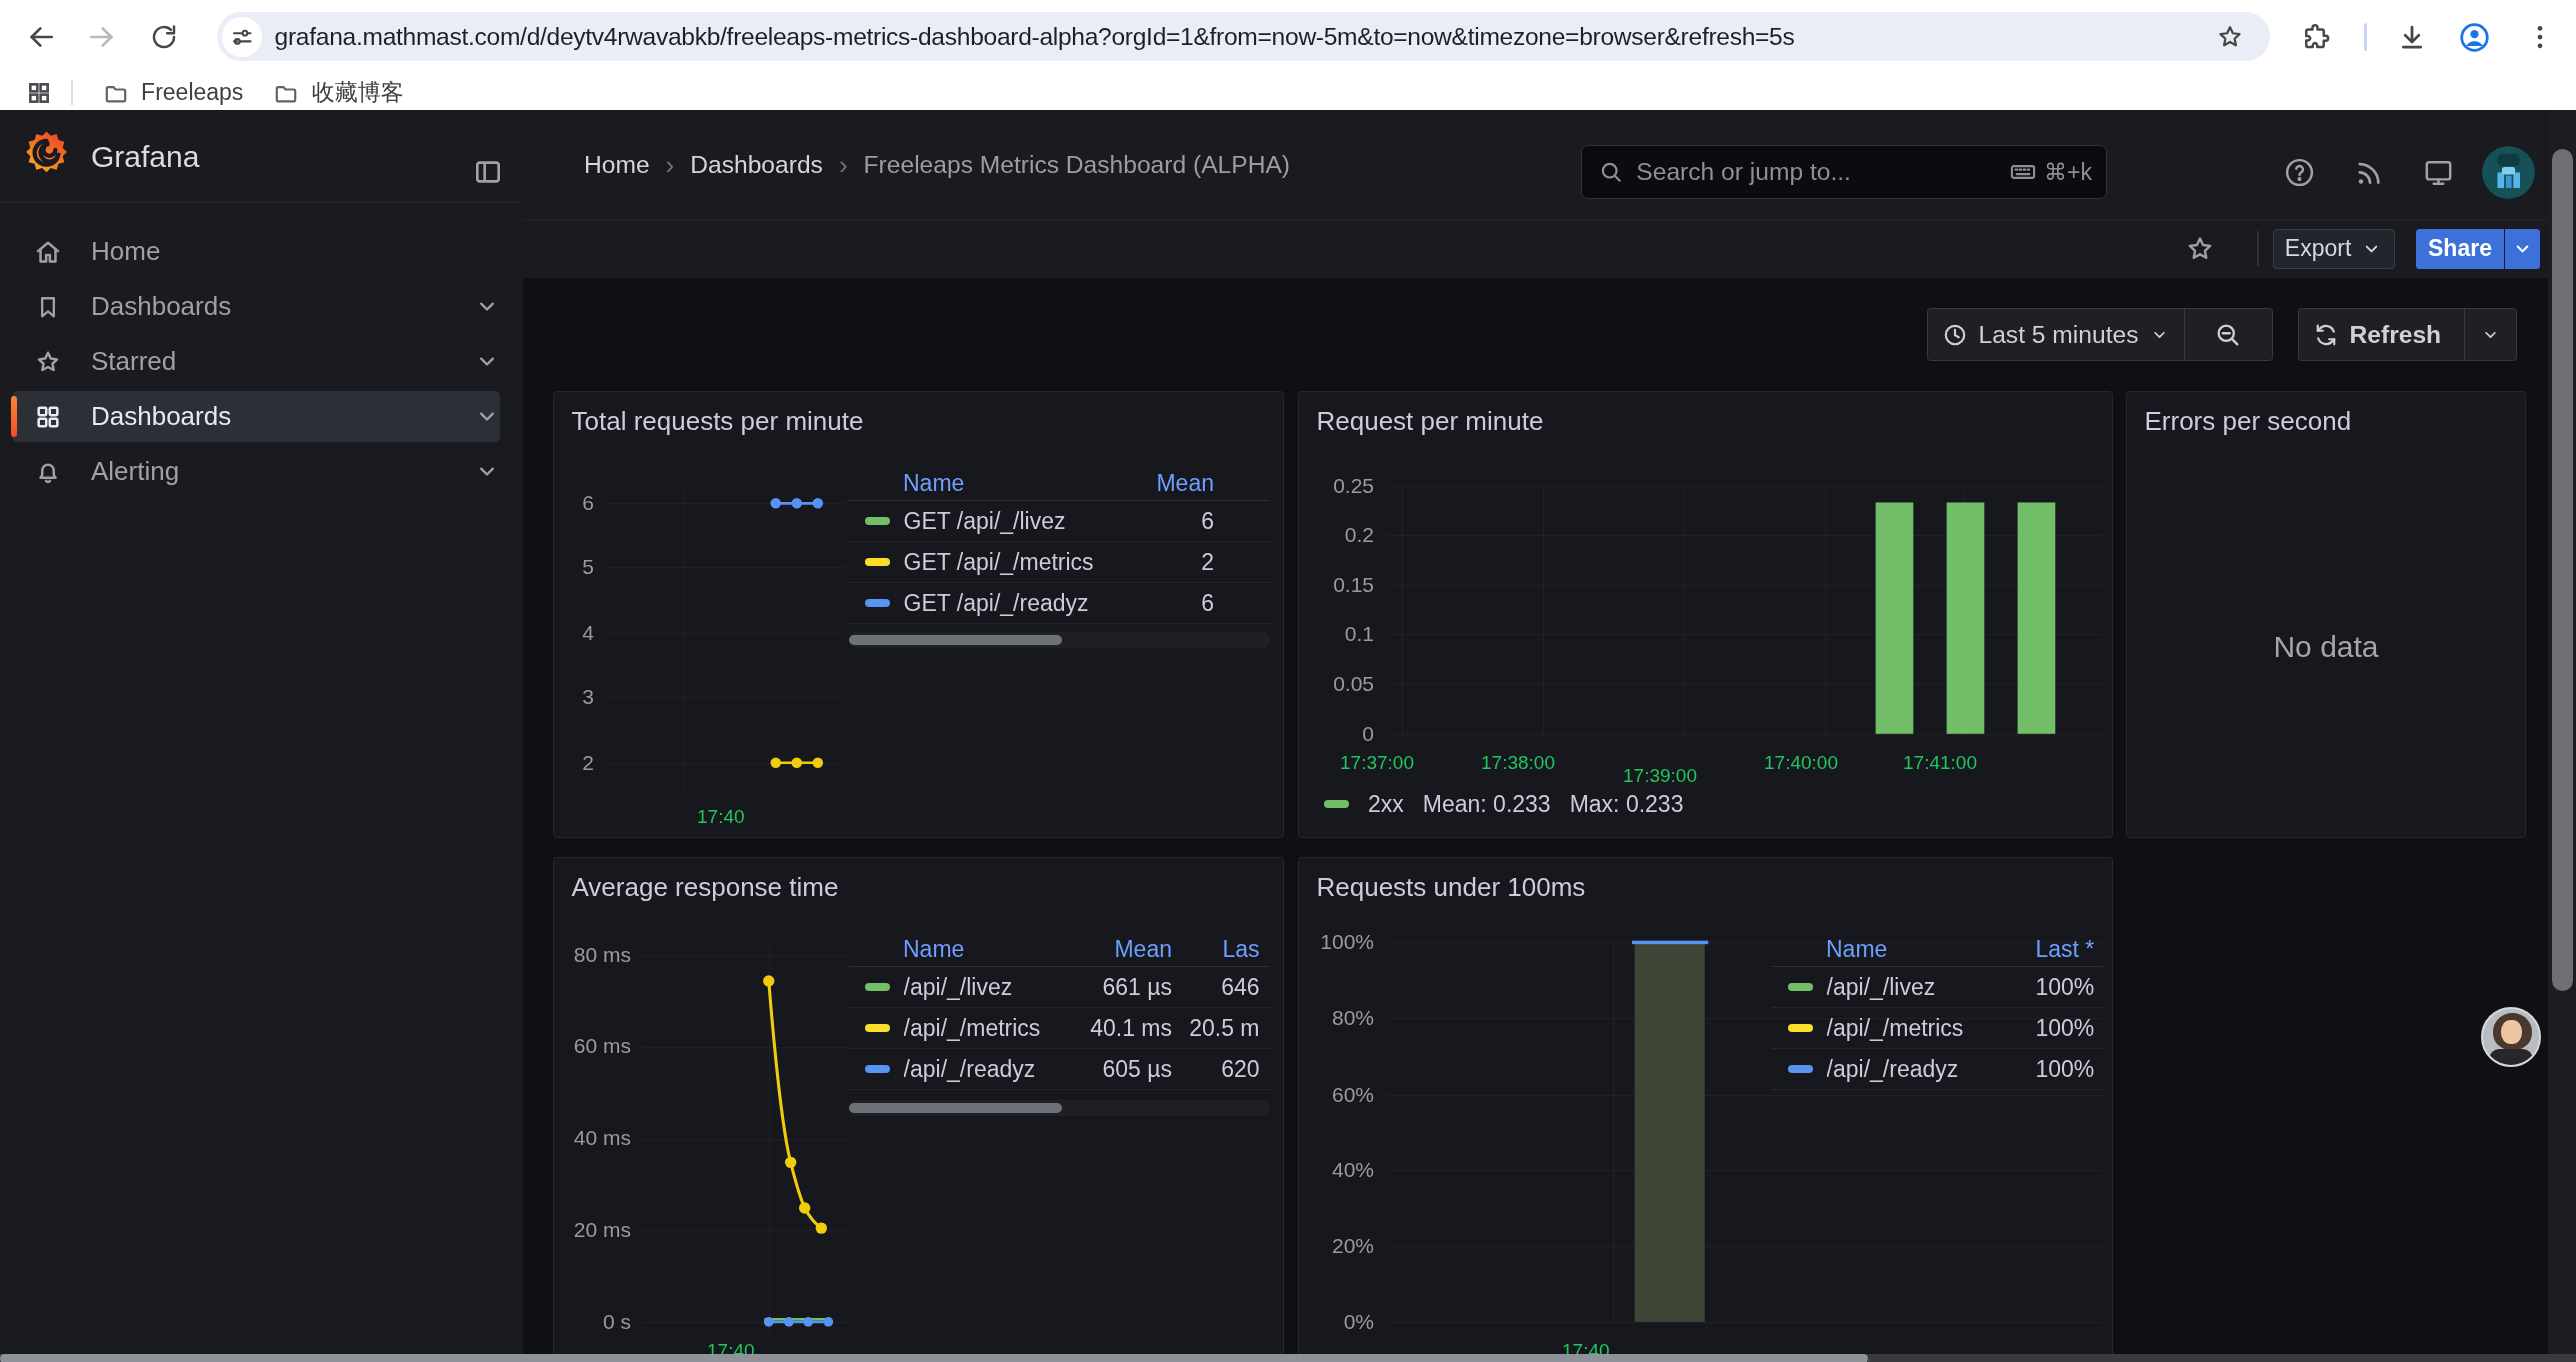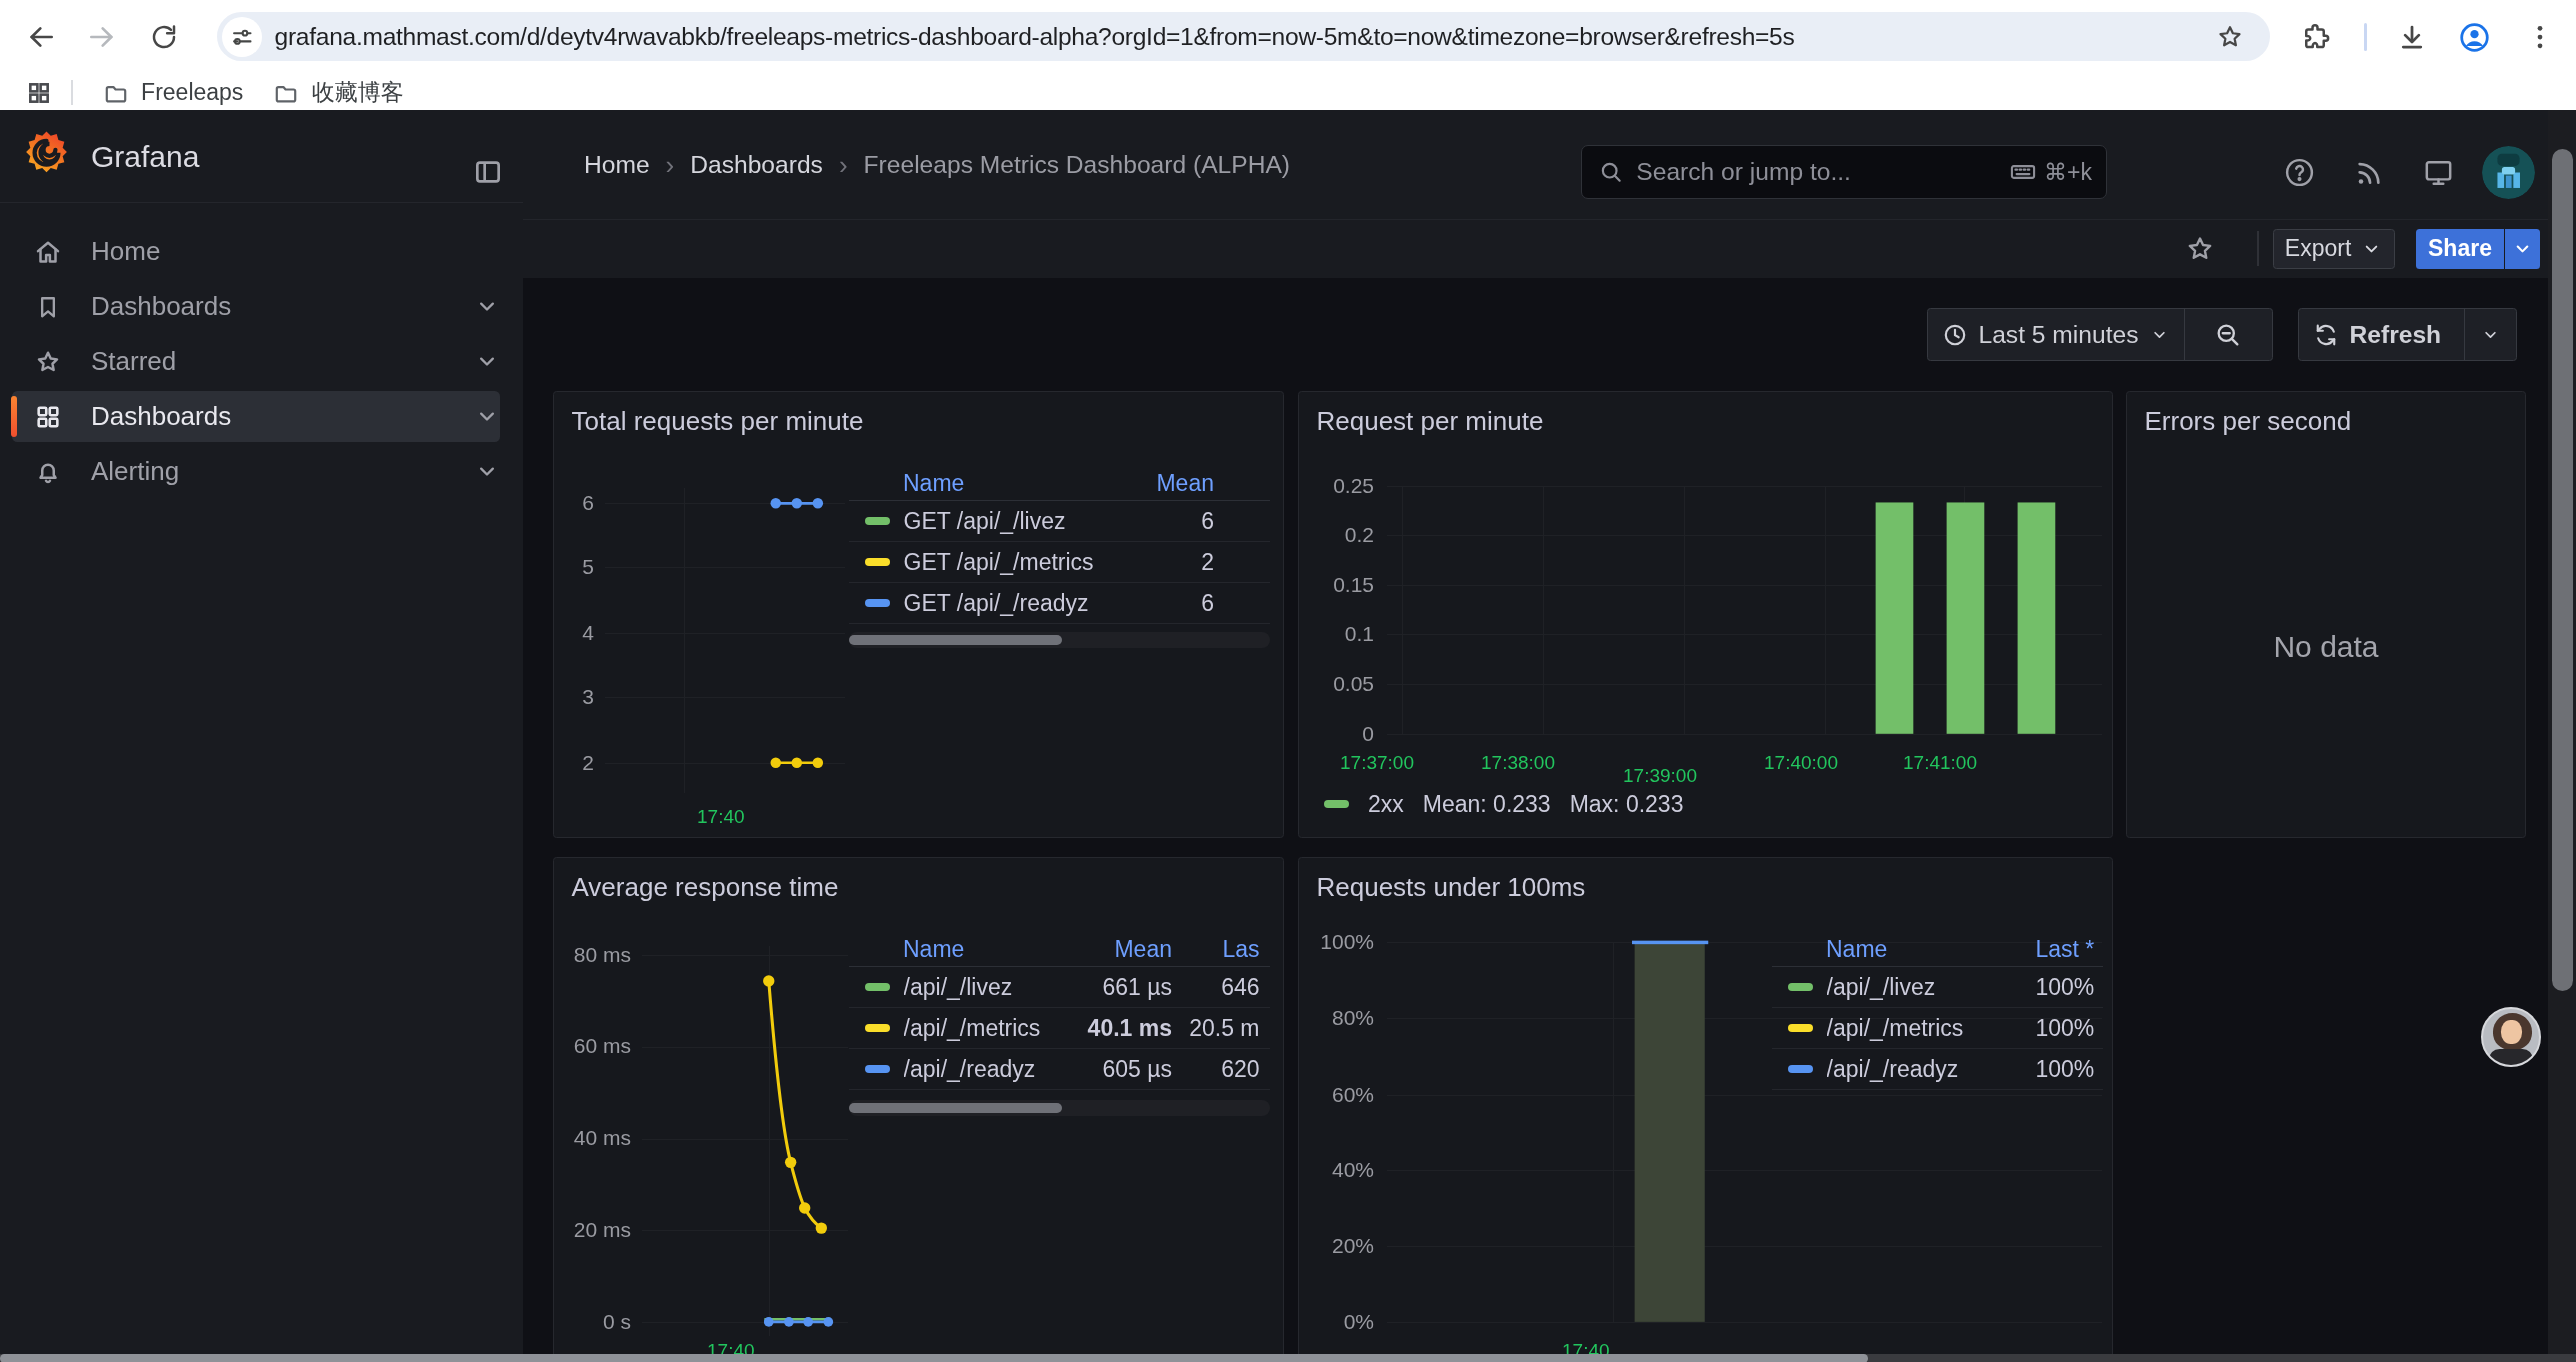--- a/index.html
+++ b/index.html
@@ -534,21 +534,21 @@
         </div>
         <div class="lrow">
           <span class="lsw sw-green"></span>
           <span class="lname">/api/_/livez</span>
           <span class="lval" style="width:118px;">661 µs</span>
           <span class="lval" style="width:98px; padding-right:10.5px;">646</span>
         </div>
         <div class="lrow">
           <span class="lsw sw-yellow"></span>
           <span class="lname">/api/_/metrics</span>
-          <span class="lval" style="width:118px;font-weight:bold;">40.1 ms</span>
+          <span class="lval" style="width:118px;">40.1 ms</span>
           <span class="lval" style="width:98px; padding-right:10.5px;">20.5 m</span>
         </div>
         <div class="lrow">
           <span class="lsw sw-blue"></span>
           <span class="lname">/api/_/readyz</span>
           <span class="lval" style="width:118px;">605 µs</span>
           <span class="lval" style="width:98px; padding-right:10.5px;">620</span>
         </div>
       </div>
       <div class="hscroll" style="left:295px; top:242px; width:421px;">

